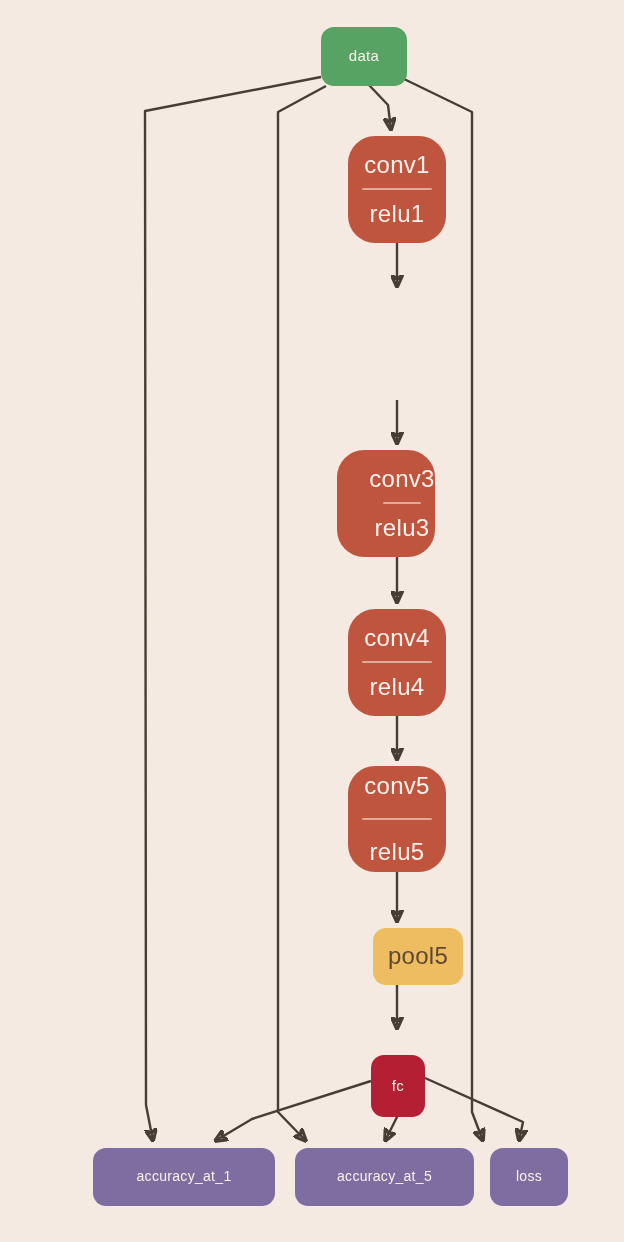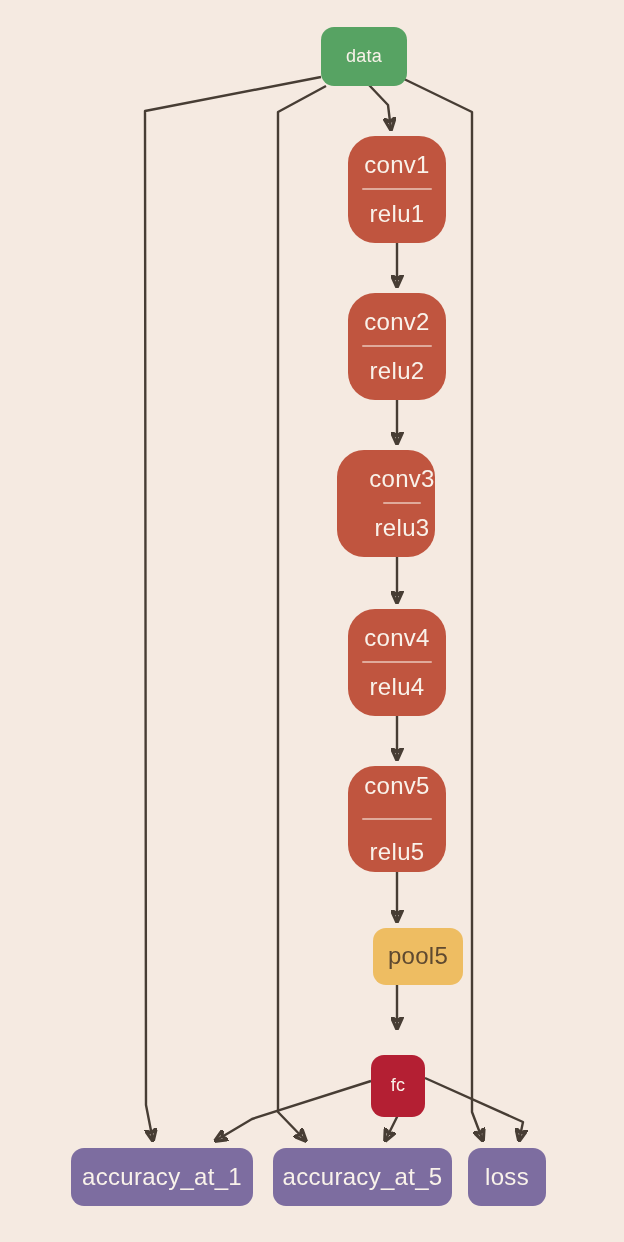--- a/index.html
+++ b/index.html
@@ -25,30 +25,30 @@
     stroke-width: 2.4;
     stroke-linejoin: round;
   }
   .node {
     position: absolute;
     display: flex;
     align-items: center;
     justify-content: center;
     border-radius: 13px;
     color: #f9f2ea;
-    font-size: 18px;
+    font-size: 15px;
     letter-spacing: 0.3px;
     box-sizing: border-box;
     cursor: default;
   }
   .node-input  { background: #57a363; }
   .node-conv   { background: #c0553f; flex-direction: column; justify-content: space-evenly; font-size: 24px; padding: 6px 0; border-radius: 27px; }
   .node-pool   { background: #eebd62; color: #5e4930; font-size: 24px; margin-left: 20px; }
   .node-fc     { background: #b41f33; margin-top: 20px; }
-  .node-output { background: #7d6da0; font-size: 24px; }
+  .node-output { background: #7d6da0; font-size: 14px; margin-left: 22px; }
   .conv-divider {
     width: calc(100% - 28px);
     height: 2px;
     background: rgba(249, 240, 232, 0.55);
     border-radius: 1px;
   }
   .nlabel { line-height: 1.1; }
 </style>
 </head>
 <body>
@@ -79,25 +79,20 @@
   <div class="node node-input" style="left:321px; top:27px; width:86px; height:59px;">
     <span class="nlabel">data</span>
   </div>
 
   <div class="node node-conv" style="left:348px; top:136px; width:98px; height:107px;">
     <span class="nlabel">conv1</span>
     <div class="conv-divider"></div>
     <span class="nlabel">relu1</span>
   </div>
 
-  <div class="node node-conv" style="left:348px; top:293px; width:98px; height:107px;">
-    <span class="nlabel">conv2</span>
-    <div class="conv-divider"></div>
-    <span class="nlabel">relu2</span>
-  </div>
 
   <div class="node node-conv" style="left:337px; top:450px; width:98px; height:107px;padding-left:32px;">
     <span class="nlabel">conv3</span>
     <div class="conv-divider"></div>
     <span class="nlabel">relu3</span>
   </div>
 
   <div class="node node-conv" style="left:348px; top:609px; width:98px; height:107px;">
     <span class="nlabel">conv4</span>
     <div class="conv-divider"></div>

